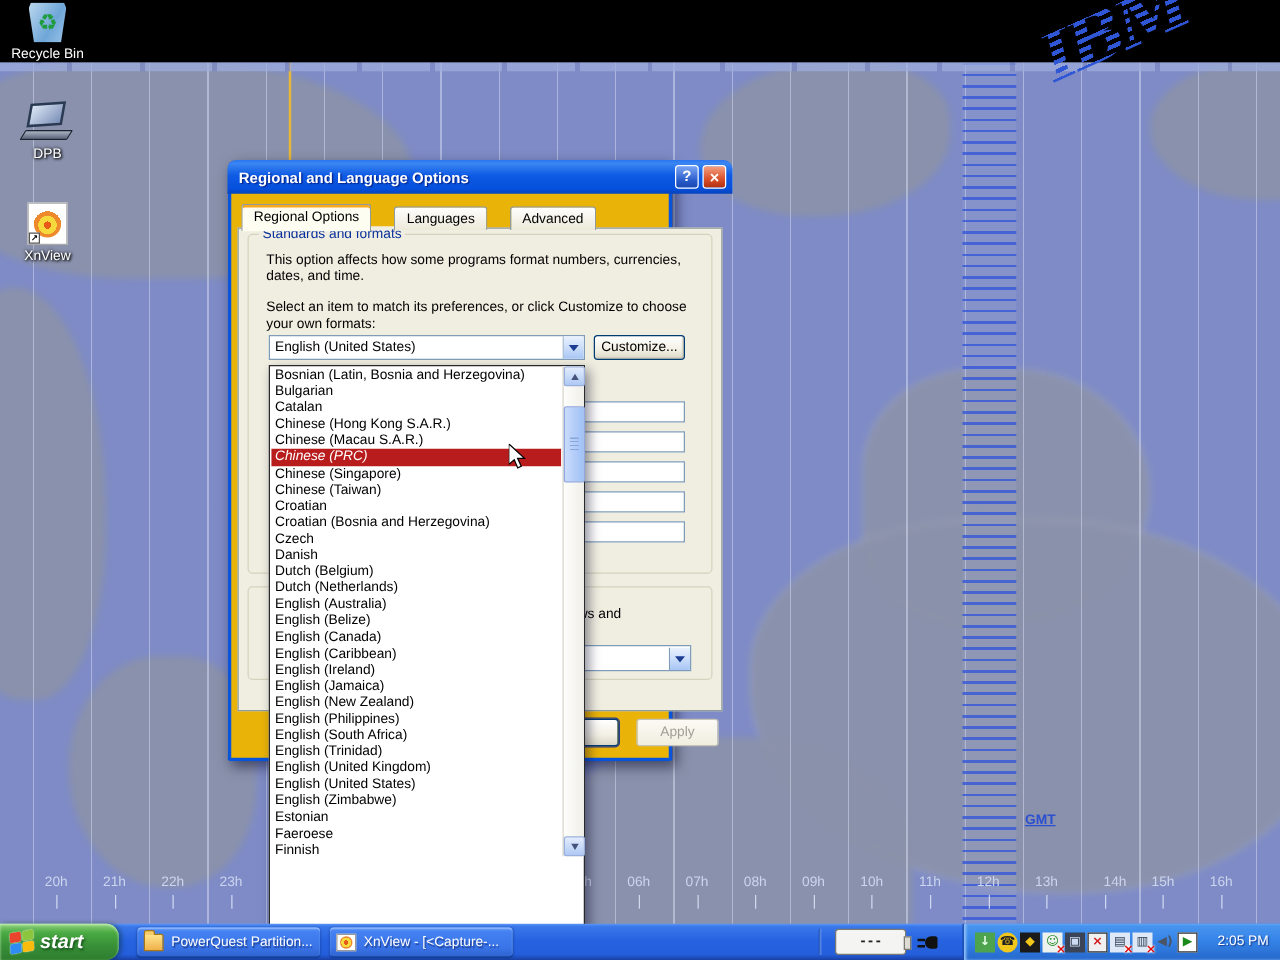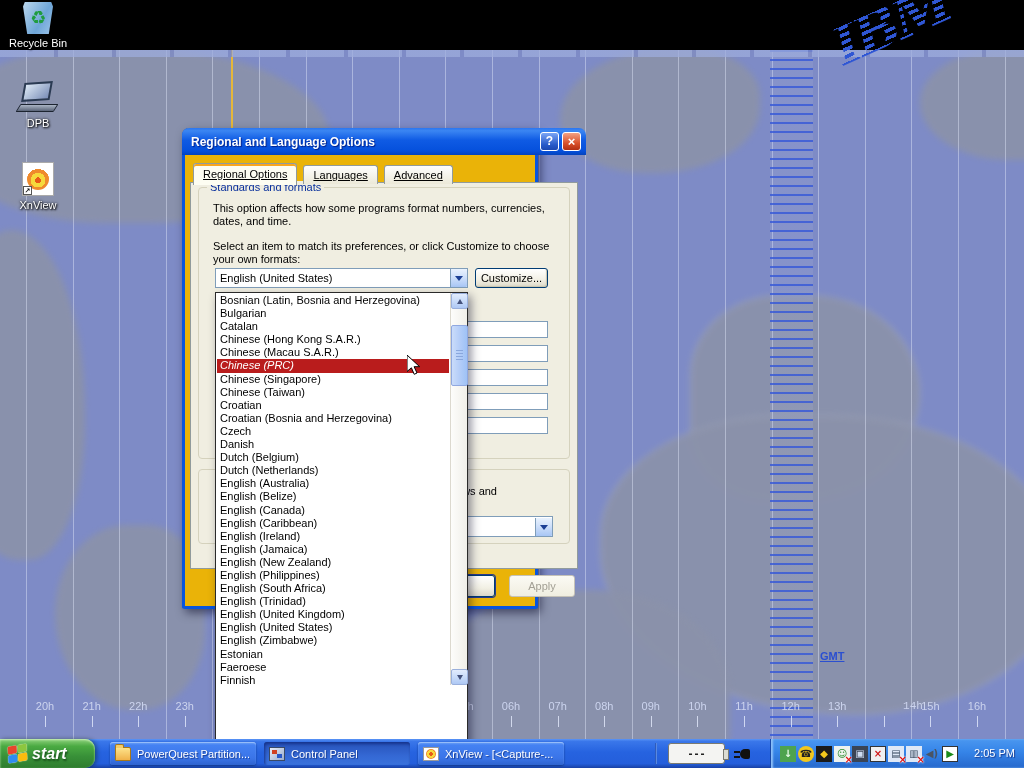--- a/index.html
+++ b/index.html
@@ -58,21 +58,21 @@
       display:flex; align-items:center; padding:0 5px 0 9px; }
   .titlebar .t { flex:1; color:#fff; font:bold 12px "Liberation Sans",sans-serif; text-shadow:1px 1px 1px #00208a; }
   .tbtn { width:19px; height:19px; margin-left:3px; border:1px solid #fff; border-radius:3px;
       color:#fff; font:bold 12px/17px "Liberation Sans",sans-serif; text-align:center; }
   .tbtn.help { background:linear-gradient(180deg,#7ba5f5,#2659c8 70%,#1c48b0); }
   .tbtn.close { background:linear-gradient(180deg,#f4a183,#d9512a 60%,#b23012); font-size:13px; }
 
   #tabs-row { position:absolute; left:8px; top:33px; display:flex; align-items:flex-end; z-index:2; }
   .tab { border:1px solid #919b9c; border-bottom:none; border-radius:3px 3px 0 0;
       background:linear-gradient(#fefefe,#ece9d8); padding:3px 9px 2px; height:19px;
-      font:11px "Liberation Sans",sans-serif; color:#000; margin-right:6px; position:relative; top:1px;text-decoration:underline; }
+      font:11px "Liberation Sans",sans-serif; color:#000; margin-right:18px; position:relative; top:1px; }
   .tab.active { background:#fdfdf2; height:22px; top:2px; padding-top:4px;
       box-shadow:inset 0 2px 0 #f9a71f; z-index:3; }
   .tabpage { position:absolute; left:5px; top:54px; width:388px; height:387px;
       border:1px solid #919b9c; background:#f0eee1; }
 
   .groupbox { position:absolute; border:1px solid #d5d2bd; border-radius:4px; }
   .groupbox .cap { position:absolute; top:-7px; left:8px; background:#f0eee1; padding:0 3px;
       color:#09309c; font:11px "Liberation Sans",sans-serif; }
   .dtext { position:absolute; color:#000; font:11px/13px "Liberation Sans",sans-serif; }
 
@@ -217,21 +217,21 @@
       <span class="tz" style="left: 650.8px;">09h</span>
       <i class="tick" style="left: 650.8px;"></i>
       <span class="tz" style="left: 697.4px;">10h</span>
       <i class="tick" style="left: 697.4px;"></i>
       <span class="tz" style="left: 744px;">11h</span>
       <i class="tick" style="left: 744px;"></i>
       <span class="tz" style="left: 790.6px;">12h</span>
       <i class="tick" style="left: 790.6px;"></i>
       <span class="tz" style="left: 837.2px;">13h</span>
       <i class="tick" style="left: 837.2px;"></i>
-      <span class="tz" style="left: 913px; font-family: Liberation Mono, monospace;">14h</span>
+      <span class="tz" style="left: 892px;">14h</span>
       <i class="tick" style="left: 883.8px;"></i>
       <span class="tz" style="left: 930.4px;">15h</span>
       <i class="tick" style="left: 930.4px;"></i>
       <span class="tz" style="left: 977px;">16h</span>
       <i class="tick" style="left: 977px;"></i>
     </div>
 </div>
 
 <div class="dicon" style="left:0px;top:2px;">
   <div class="bin-shape">
@@ -360,24 +360,20 @@
         <i></i>
       </span>
     <span class="word">start</span>
   </div>
 
   <div id="taskbtns">
       <div class="taskbtn">
         <span class="tbicon folder-icon"></span>
         <span class="tblabel">PowerQuest Partition...</span>
       </div>
-      <div class="taskbtn pressed">
-        <span class="tbicon control-panel-icon"></span>
-        <span class="tblabel">Control Panel</span>
-      </div>
       <div class="taskbtn">
         <span class="tbicon xnview-icon"></span>
         <span class="tblabel">XnView - [&lt;Capture-...</span>
       </div>
     </div>
 
   <div class="tb-divider"></div>
   <div class="battery">---</div>
   <div class="plug">
     <span class="body"></span>

